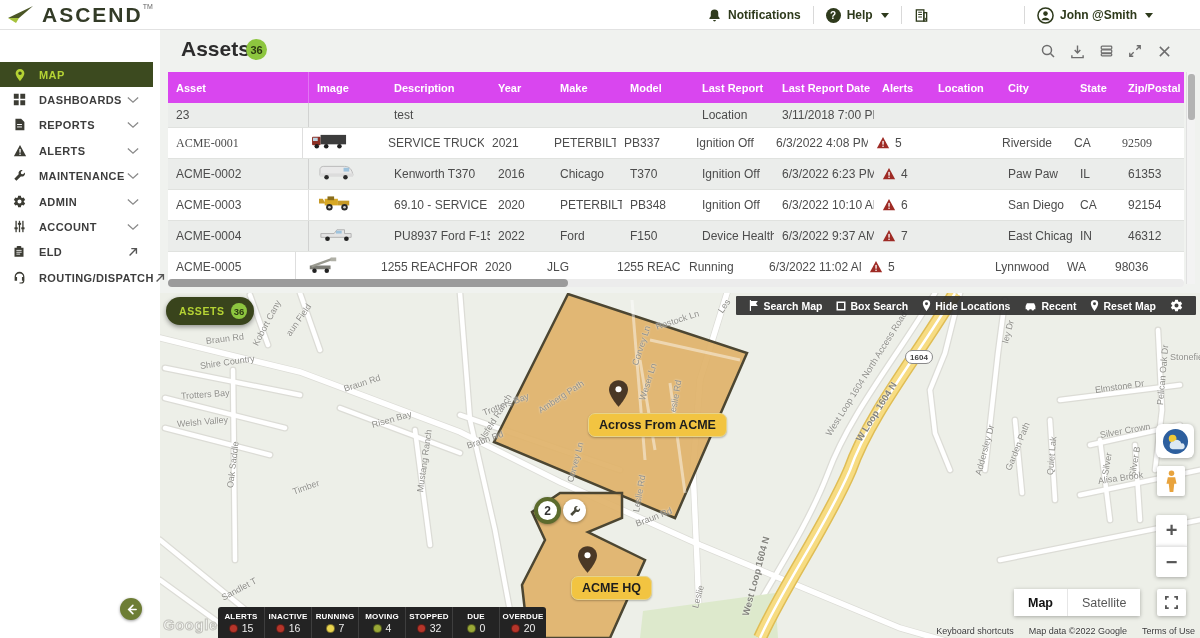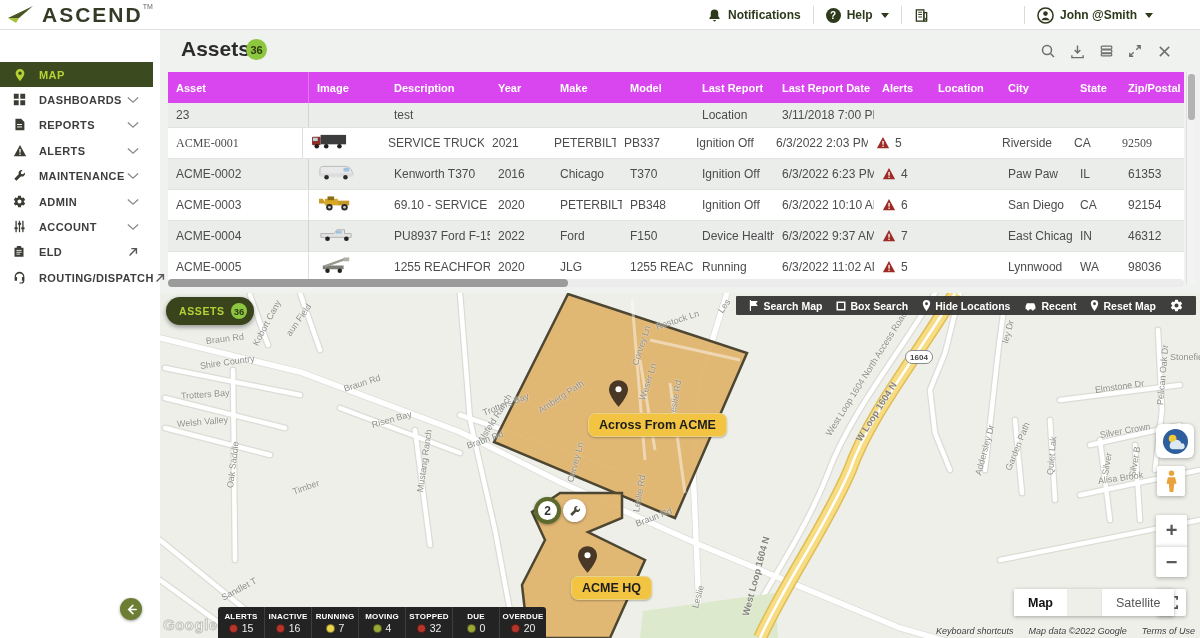--- a/index.html
+++ b/index.html
@@ -83,22 +83,22 @@
 
   .ctl { position:absolute; background:#fff; box-shadow:0 1px 4px rgba(0,0,0,.3); z-index:18; cursor:pointer; display:flex; align-items:center; justify-content:center; }
   .weather-btn { left:996px; top:131px; width:38px; height:34px; border-radius:6px; }
   .pegman-btn { left:997px; top:173px; width:28px; height:30px; border-radius:2px; }
   .zoom-in { left:996px; top:222px; width:31px; height:31px; border-radius:2px 2px 0 0; font-size:20px; font-weight:700; color:#565656; }
   .zoom-out { left:996px; top:253px; width:31px; height:31px; border-radius:0 0 2px 2px; border-top:1px solid #e6e6e6; font-size:20px; font-weight:700; color:#565656; }
   .fullscreen-btn { left:997px; top:296px; width:29px; height:27px; border-radius:2px; color:#565656; }
   .maptype { position:absolute; left:854px; top:296px; height:27px; display:flex; z-index:18; box-shadow:0 1px 4px rgba(0,0,0,.3); }
   .maptype .mt-btn { background:#fff; height:27px; display:flex; align-items:center; justify-content:center; font-size:12.5px; cursor:pointer; padding:0 14px; }
   .maptype .mt-btn.sel { font-weight:700; color:#111; }
-  .maptype .mt-btn.unsel { color:#565656; border-left:1px solid #e6e6e6;margin-left:34px; }
-  .attribution { position:absolute; right:5px; bottom:2px; display:flex; gap:15px; font-size:9px; color:#3a3a3a; z-index:16; text-shadow:0 0 2px #fff;font-style:italic; }
+  .maptype .mt-btn.unsel { color:#565656; border-left:1px solid #e6e6e6; }
+  .attribution { position:absolute; right:5px; bottom:2px; display:flex; gap:15px; font-size:9px; color:#3a3a3a; z-index:16; text-shadow:0 0 2px #fff; }
   .attribution span { cursor:pointer; }
 </style>
 </head>
 <body>
 
 <div id="app">
 
   <div class="header">
     <div class="logo">
       <span style="display:flex">
@@ -361,21 +361,21 @@
                 <rect x="2" y="5" width="5" height="3.5" fill="#bcd4e2"></rect>
                 <circle cx="6" cy="14" r="2.4" fill="#1d1d1d"></circle>
                 <circle cx="16" cy="14" r="2.4" fill="#1d1d1d"></circle>
                 <circle cx="30" cy="14" r="2.4" fill="#1d1d1d"></circle>
               </svg></div>
             <div class="cell" style="width: 104px;">SERVICE TRUCK PTRB</div>
             <div class="cell" style="width: 62px;">2021</div>
             <div class="cell" style="width: 70px;">PETERBILT</div>
             <div class="cell" style="width: 72px;">PB337</div>
             <div class="cell" style="width: 80px;">Ignition Off</div>
-            <div class="cell" style="width: 100px;">6/3/2022 2:03 PM</div>
+            <div class="cell" style="width: 100px;">6/3/2022 4:08 PM</div>
             <div class="cell" style="width: 56px;">
               <span class="alert-flag">
                 <span style="display:flex;color:#9e2b25">
                   <svg width="14" height="14" viewBox="0 0 16 16">
                     <path d="M8 1 15 14H1z" fill="currentColor"></path>
                     <rect x="7.3" y="5.6" width="1.5" height="4.3" fill="#fff"></rect>
                     <rect x="7.3" y="11" width="1.5" height="1.5" fill="#fff"></rect>
                   </svg>
                 </span>
                 <span>5</span>
@@ -478,21 +478,21 @@
                 </span>
                 <span>7</span>
               </span>
             </div>
             <div class="cell" style="width: 70px;"></div>
             <div class="cell" style="width: 72px;">East Chicago</div>
             <div class="cell" style="width: 48px;">IN</div>
             <div class="cell" style="width: 64px;">46312</div>
           </div>
           <div class="t-row">
-            <div class="cell first" style="width: 141px;">ACME-0005</div>
+            <div class="cell first" style="width: 128px;">ACME-0005</div>
             <div class="cell" style="width: 77px;"><svg width="38" height="17" viewBox="0 0 40 18">
                 <rect x="6" y="9" width="22" height="4" fill="#7d7d76"></rect>
                 <path d="M8 10 30 2" stroke="#9a9a90" stroke-width="2.5"></path>
                 <rect x="28" y="0.5" width="6" height="4" fill="#b0b0a6"></rect>
                 <circle cx="11" cy="14.5" r="2.4" fill="#222"></circle>
                 <circle cx="24" cy="14.5" r="2.4" fill="#222"></circle>
               </svg></div>
             <div class="cell" style="width: 104px;">1255 REACHFORK</div>
             <div class="cell" style="width: 62px;">2020</div>
             <div class="cell" style="width: 70px;">JLG</div>

